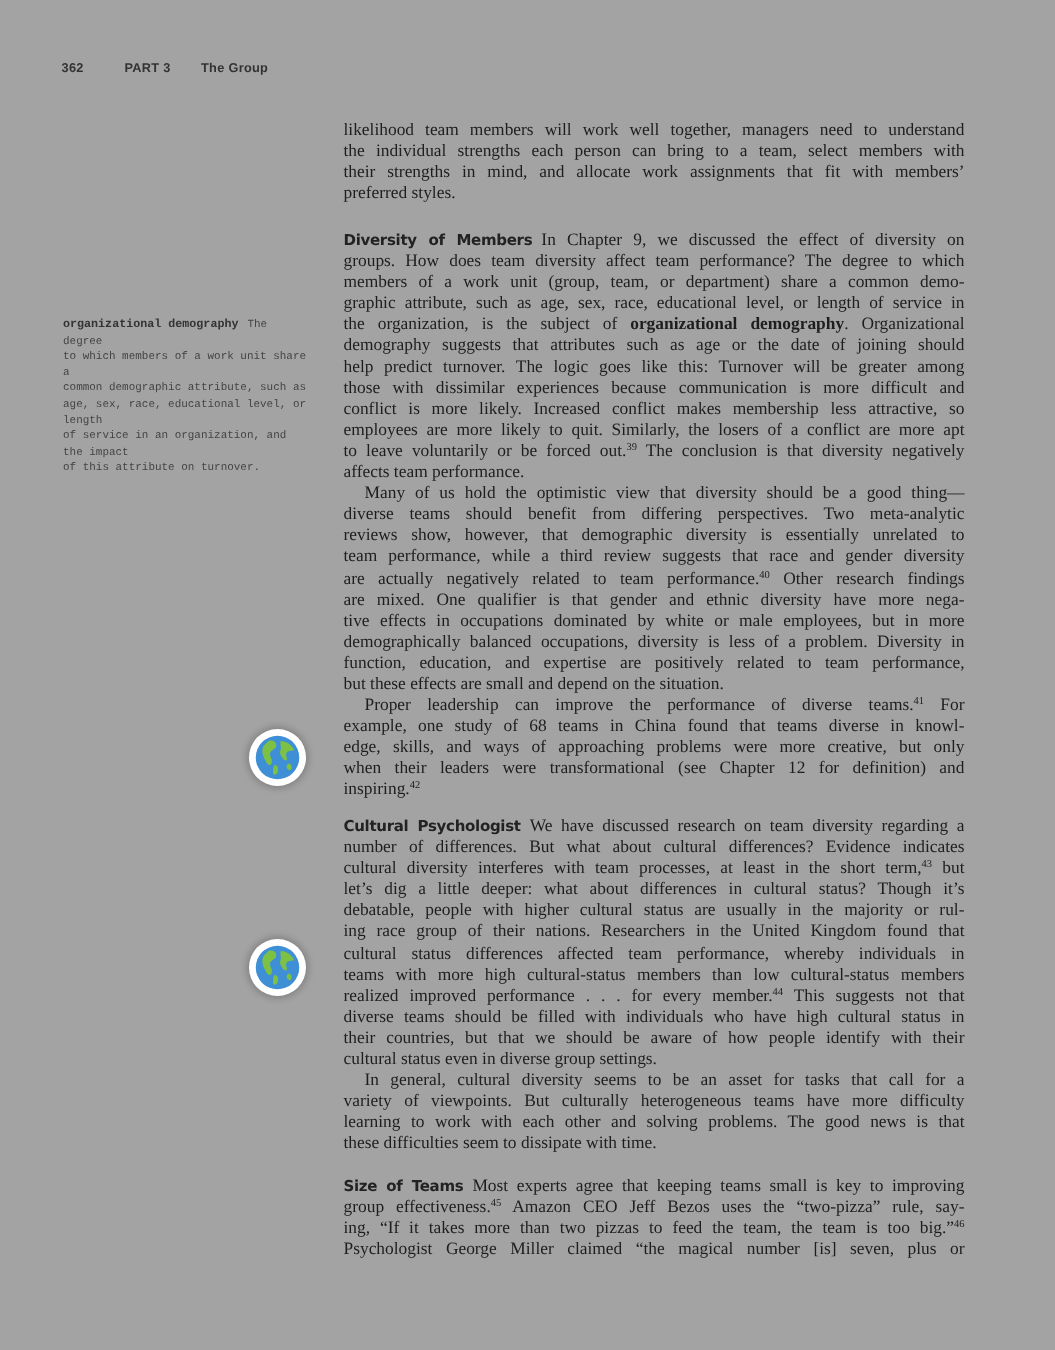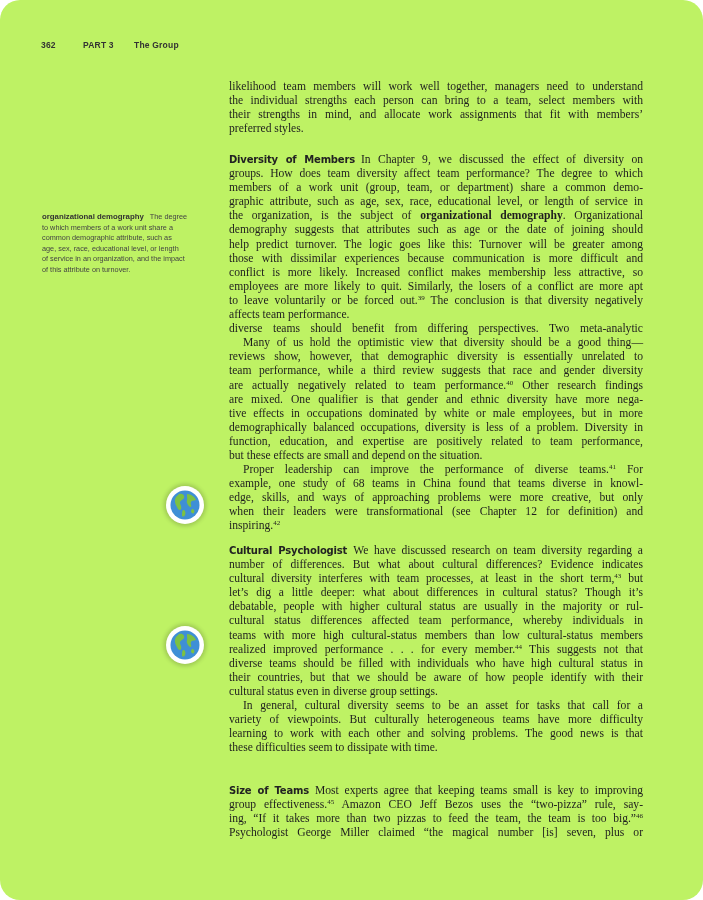--- a/index.html
+++ b/index.html
@@ -1,28 +1,28 @@
 <!DOCTYPE html>
 <html><head>
 <meta charset="utf-8">
 <style>
   html, body { margin: 0; padding: 0; background: #ffffff; }
   body { width: 703px; height: 900px; position: relative; overflow: hidden; }
-  .page { position: absolute; left: 0; top: 0; width: 703px; height: 900px; background: #bef264; border-radius: 20px; }
+  .page { position: absolute; left: 0; top: 0; width: 703px; height: 900px; background: #a3a3a3; }
   .running-head { position: absolute; top: 40px; left: 41px; font-family: "Liberation Sans", sans-serif; font-size: 8.5px; font-weight: bold; color: #333; letter-spacing: 0.2px; }
   .running-head span { position: absolute; white-space: nowrap; }
   .col { position: absolute; left: 229px; width: 414px; font-family: "Liberation Serif", serif; font-size: 11.6px; color: #1e1e1e; }
   .ln { display: block; height: 14.1px; line-height: 14.1px; text-align: justify; text-align-last: justify; white-space: nowrap; }
   .ln.last { text-align-last: left; font-family: Liberation Serif, serif; }
   .ln.indent { padding-left: 14px; }
   .hd { font-family: "DejaVu Sans", sans-serif; font-weight: bold; font-size: 10px; color: #222; letter-spacing: -0.2px; margin-right: 6px; }
   .sup { font-size: 7px; vertical-align: 4px; line-height: 0; }
   .it { }
   .b { font-weight: bold; }
-  .margin-note { position: absolute; left: 42px; top: 212px; width: 165px; font-family: Liberation Sans, sans-serif; font-size: 7.3px; line-height: 10.6px; color: #444; }
+  .margin-note { position: absolute; left: 42px; top: 212px; width: 165px; font-family: Liberation Mono, monospace; font-size: 7.3px; line-height: 10.6px; color: #444; }
   .margin-note .term { font-weight: bold; color: #333; font-size: 7.8px; margin-right: 6px; }
   .globe { position: absolute; width: 38px; height: 38px; border-radius: 50%; background: #fff; box-shadow: 0 0 4px 2px rgba(0,0,0,0.18); }
   .globe svg { position: absolute; left: 4px; top: 4px; }
 </style>
 </head>
 <body>
 
 <div class="page">
 
   <div class="running-head">
@@ -54,22 +54,22 @@
     <span class="ln">graphic attribute, such as age, sex, race, educational level, or length of service in</span>
     <span class="ln"><span>the organization, is the subject of </span><span class="b">organizational demography</span><span>. Organizational</span></span>
     <span class="ln">demography suggests that attributes such as age or the date of joining should</span>
     <span class="ln">help predict turnover. The logic goes like this: Turnover will be greater among</span>
     <span class="ln">those with dissimilar experiences because communication is more difficult and</span>
     <span class="ln">conflict is more likely. Increased conflict makes membership less attractive, so</span>
     <span class="ln">employees are more likely to quit. Similarly, the losers of a conflict are more apt</span>
     <span class="ln"><span>to leave voluntarily or be forced out.</span><span class="sup">39</span><span> The conclusion is that diversity negatively</span></span>
     <span class="ln last">affects team performance.</span>
 
+    <span class="ln indent">Many of us hold the optimistic view that diversity should be a good thing—</span>
     <span class="ln">diverse teams should benefit from differing perspectives. Two meta-analytic</span>
-    <span class="ln indent">Many of us hold the optimistic view that diversity should be a good thing—</span>
     <span class="ln">reviews show, however, that demographic diversity is essentially unrelated to</span>
     <span class="ln">team performance, while a third review suggests that race and gender diversity</span>
     <span class="ln"><span>are actually negatively related to team performance.</span><span class="sup">40</span><span> Other research findings</span></span>
     <span class="ln">are mixed. One qualifier is that gender and ethnic diversity have more nega-</span>
     <span class="ln">tive effects in occupations dominated by white or male employees, but in more</span>
     <span class="ln">demographically balanced occupations, diversity is less of a problem. Diversity in</span>
     <span class="ln">function, education, and expertise are positively related to team performance,</span>
     <span class="ln last">but these effects are small and depend on the situation.</span>
 
     <span class="ln indent"><span>Proper leadership can improve the performance of diverse teams.</span><span class="sup">41</span><span> For</span></span>
@@ -78,20 +78,21 @@
     <span class="ln">when their leaders were transformational (see Chapter 12 for definition) and</span>
     <span class="ln last"><span>inspiring.</span><span class="sup">42</span></span>
   </div>
 
   <div class="col" style="top:544px">
     <span class="ln"><span class="hd">Cultural Psychologist</span><span>We have discussed research on team diversity regarding a</span></span>
     <span class="ln">number of differences. But what about cultural differences? Evidence indicates</span>
     <span class="ln"><span>cultural diversity interferes with team processes, at least in the short term,</span><span class="sup">43</span><span> but</span></span>
     <span class="ln">let’s dig a little deeper: what about differences in cultural status? Though it’s</span>
     <span class="ln">debatable, people with higher cultural status are usually in the majority or rul-</span>
+    <span class="ln">ing race group of their nations. Researchers in the United Kingdom found that</span>
     <span class="ln">cultural status differences affected team performance, whereby individuals in</span>
     <span class="ln">teams with more high cultural-status members than low cultural-status members</span>
     <span class="ln"><span>realized improved performance . . . for </span><span class="it">every</span><span> member.</span><span class="sup">44</span><span> This suggests not that</span></span>
     <span class="ln">diverse teams should be filled with individuals who have high cultural status in</span>
     <span class="ln">their countries, but that we should be aware of how people identify with their</span>
     <span class="ln last">cultural status even in diverse group settings.</span>
 
     <span class="ln indent">In general, cultural diversity seems to be an asset for tasks that call for a</span>
     <span class="ln">variety of viewpoints. But culturally heterogeneous teams have more difficulty</span>
     <span class="ln">learning to work with each other and solving problems. The good news is that</span>

